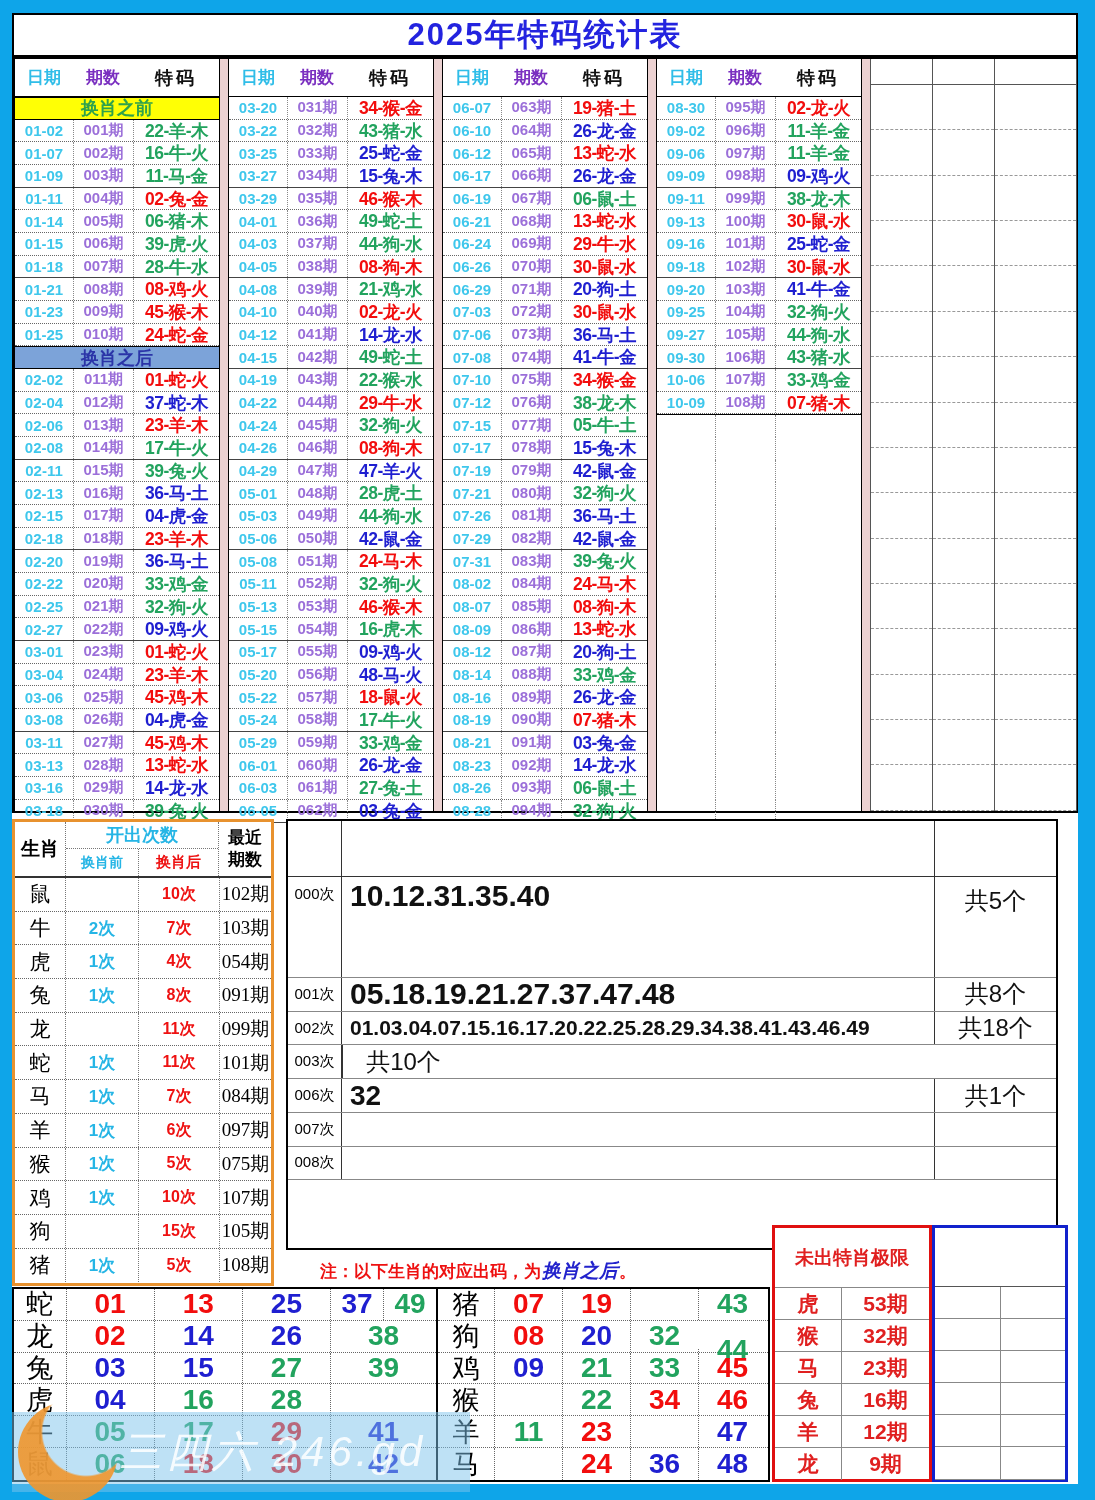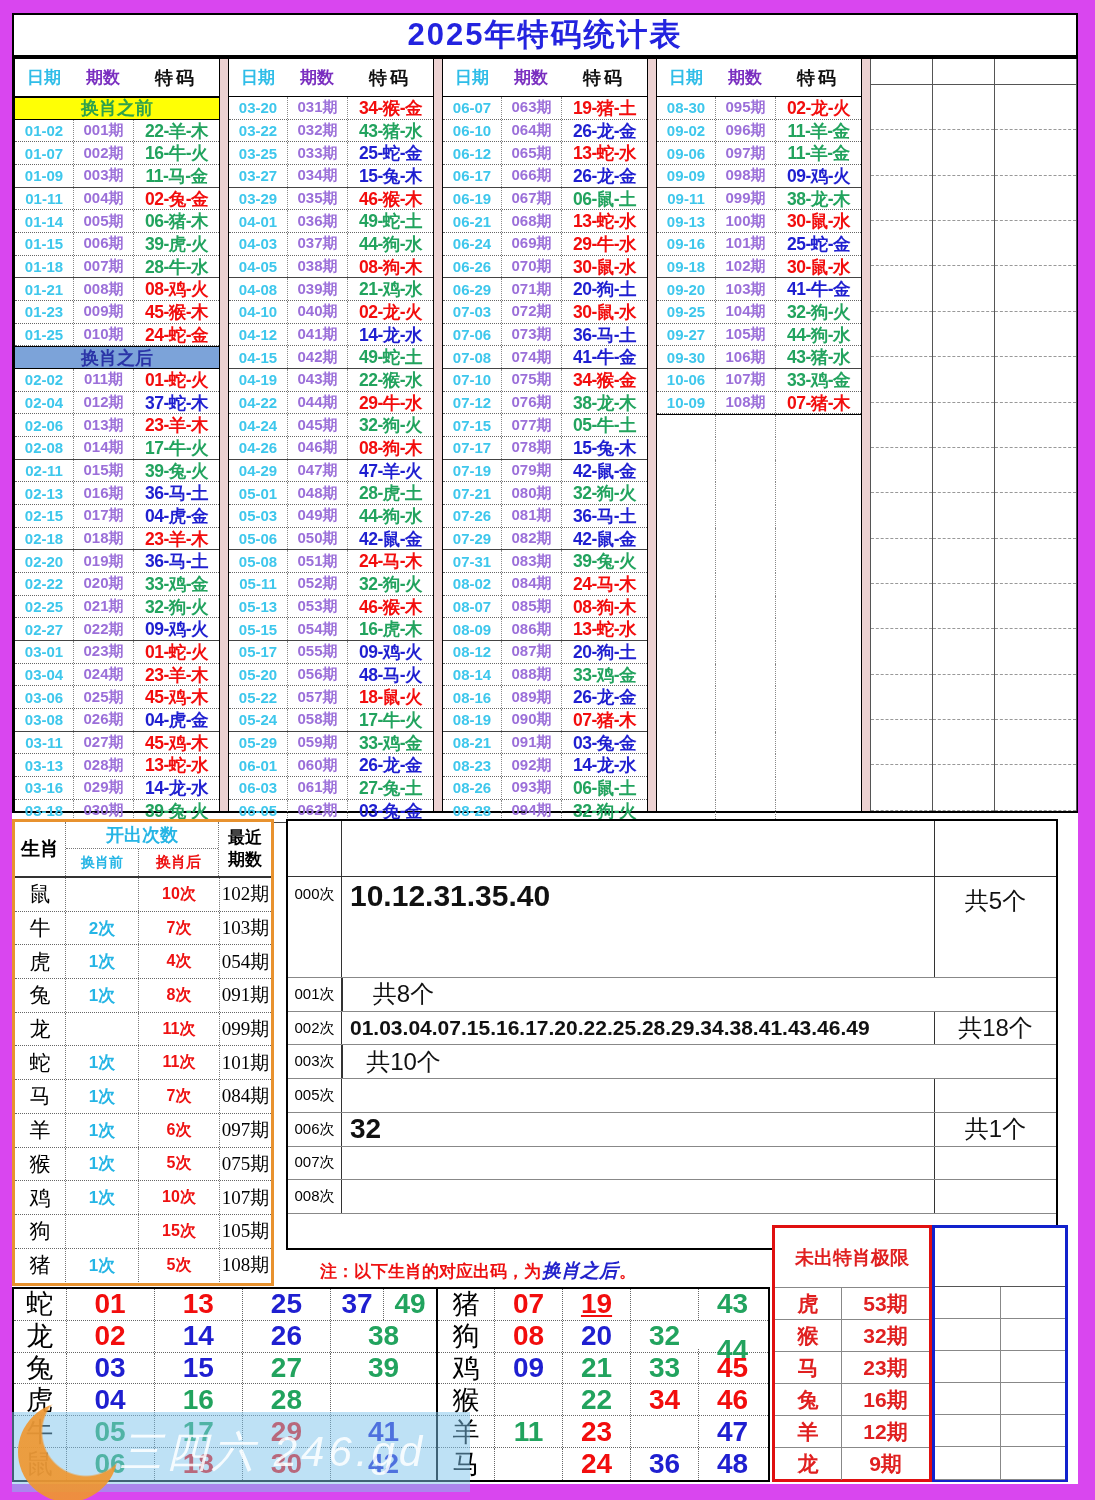--- a/index.html
+++ b/index.html
@@ -1,16 +1,16 @@
 <!DOCTYPE html>
 <html><head>
 <meta charset="utf-8">
 <style>
   html,body{margin:0;padding:0;}
-  .page{position:relative;width:1095px;height:1500px;background:#d946ef;font-family:"Liberation Sans",sans-serif;overflow:hidden;}
+  .page{position:relative;width:1095px;height:1500px;background:#0ea5e9;font-family:"Liberation Sans",sans-serif;overflow:hidden;}
   .inner{position:absolute;left:12px;top:13px;width:1066px;height:1471px;background:#ffffff;}
   
   .title-bar{position:absolute;left:0;top:0;width:100%;height:44px;border:2px solid #000;box-sizing:border-box;background:#fff;display:flex;align-items:center;justify-content:center;}
   .title{color:#2323df;font-size:31px;font-weight:700;letter-spacing:2px;}
   
   .top-table{position:absolute;left:0;top:44px;width:100%;height:756px;background:#ecd2d2;border:2px solid #000;box-sizing:border-box;display:flex;}
   .group{width:206px;background:#fff;border-left:1.5px solid #000;border-right:1.5px solid #000;margin-right:8px;box-sizing:border-box;flex:none;}
   .ghead{display:flex;height:38px;border-bottom:1.5px solid #000;box-sizing:border-box;}
   .gc{display:flex;align-items:center;justify-content:center;box-sizing:border-box;height:100%;}
   .hdate{width:58px;color:#2fbde8;font-size:17px;font-weight:700;}
@@ -922,35 +922,31 @@
         <div class="fcount"></div>
       </div>
       <div>
           <div class="frow tall">
             <div class="flabel">000次</div>
             <div class="fnums" style="font-size: 30px;">10.12.31.35.40</div>
             <div class="fcount">共5个</div>
           </div>
           <div class="frow">
             <div class="flabel">001次</div>
+            <div class="fnums" style="font-size: 30px;">05.18.19.21.27.37.47.48</div>
             <div class="fcount">共8个</div>
           </div>
           <div class="frow">
             <div class="flabel">002次</div>
             <div class="fnums" style="font-size: 21px;">01.03.04.07.15.16.17.20.22.25.28.29.34.38.41.43.46.49</div>
             <div class="fcount">共18个</div>
           </div>
           <div class="frow">
             <div class="flabel">003次</div>
             <div class="fcount">共10个</div>
-          </div>
-          <div class="frow">
-            <div class="flabel">005次</div>
-            <div class="fnums" style="font-size: 26px;"></div>
-            <div class="fcount"></div>
           </div>
           <div class="frow">
             <div class="flabel">006次</div>
             <div class="fnums" style="font-size: 28px;">32</div>
             <div class="fcount">共1个</div>
           </div>
           <div class="frow">
             <div class="flabel">007次</div>
             <div class="fnums" style="font-size: 26px;"></div>
             <div class="fcount"></div>
@@ -1011,21 +1007,21 @@
           <div class="mc" style="color: rgb(34, 163, 94);">06</div>
           <div class="mc" style="color: rgb(242, 13, 13);">18</div>
           <div class="mc" style="color: rgb(242, 13, 13);">30</div>
           <div class="mc wide" style="color: rgb(31, 31, 208);">42</div>
         </div>
       </div>
     <div class="mapR">
         <div class="mrow">
           <div class="mz">猪</div>
           <div class="mc" style="color: rgb(242, 13, 13);">07</div>
-          <div class="mc" style="color: rgb(242, 13, 13); text-decoration: underline;">19</div>
+          <div class="mc" style="color: rgb(242, 13, 13);">19</div>
           <div class="mc"></div>
           <div class="mc" style="color: rgb(34, 163, 94);">43</div>
         </div>
         <div class="mrow">
           <div class="mz">狗</div>
           <div class="mc" style="color: rgb(242, 13, 13);">08</div>
           <div class="mc" style="color: rgb(31, 31, 208);">20</div>
           <div class="mc" style="color: rgb(34, 163, 94);">32</div>
           <div class="mc" style="color: rgb(34, 163, 94); margin-top: 28px;">44</div>
         </div>

